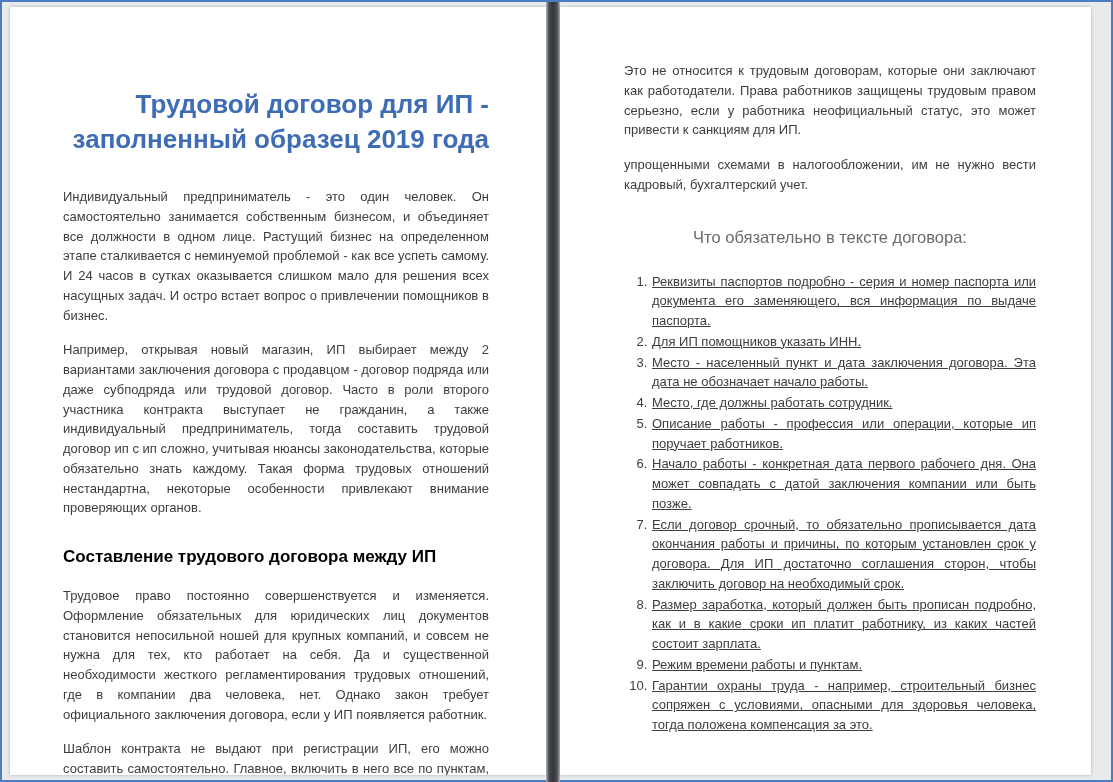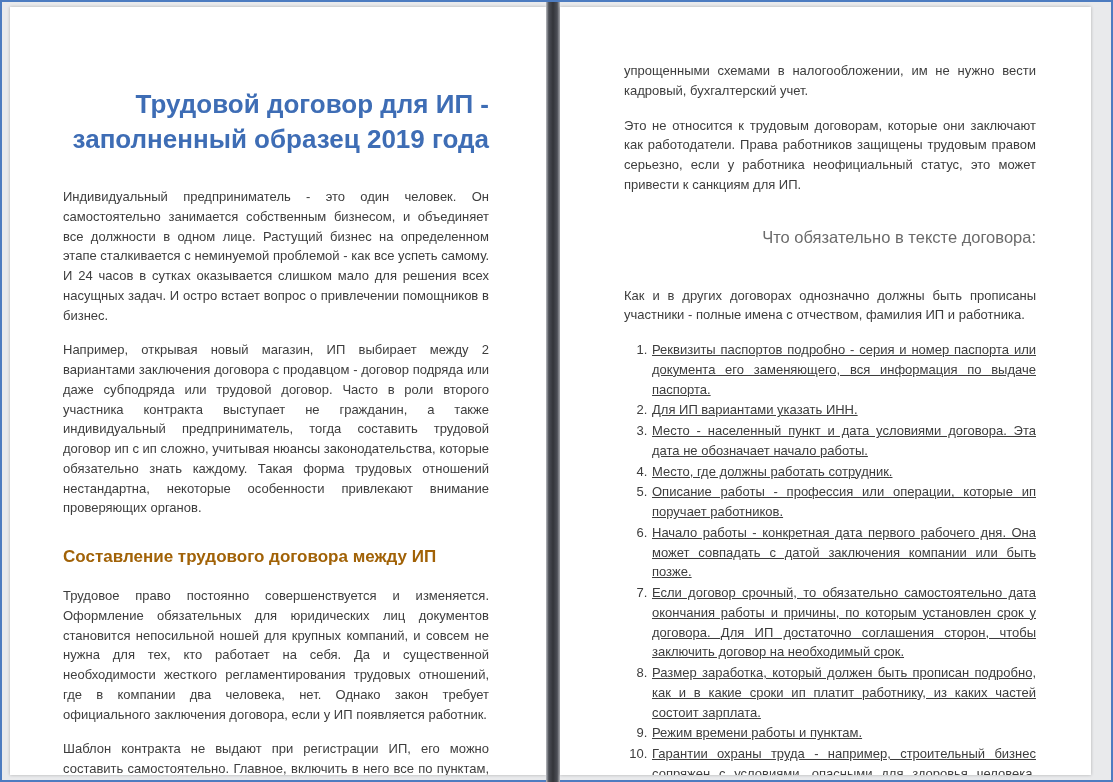--- a/index.html
+++ b/index.html
@@ -40,33 +40,33 @@
   h1.doc-title {
     color: #3e6db5;
     font-size: 26px;
     line-height: 1.35;
     font-weight: bold;
     text-align: right;
     margin-bottom: 30px;
   }
 
   h2.section-heading {
-    color: #a16207;
+    color: #000000;
     font-size: 17px;
     font-weight: bold;
     text-align: left;
     margin: 26px 0 16px 0;
   }
 
   h3.gray-heading {
     color: #6b6b6b;
     font-size: 16.5px;
     font-weight: 400;
-    text-align: right;
-    margin: 30px 0 36px 0;
+    text-align: center;
+    margin: 30px 0 22px 0;
   }
 
   p { margin-bottom: 15px; }
 
   ol.req-list {
     margin: 2px 0 16px 0;
     padding-left: 27px;
   }
   ol.req-list li {
     margin-bottom: 1px;
@@ -88,35 +88,34 @@
     <h2 class="section-heading">Составление трудового договора между ИП</h2>
 
     <p>Трудовое право постоянно совершенствуется и изменяется. Оформление обязательных для юридических лиц документов становится непосильной ношей для крупных компаний, и совсем не нужна для тех, кто работает на себя. Да и существенной необходимости жесткого регламентирования трудовых отношений, где в компании два человека, нет. Однако закон требует официального заключения договора, если у ИП появляется работник.</p>
     <p>Шаблон контракта не выдают при регистрации ИП, его можно составить самостоятельно. Главное, включить в него все по пунктам, что требует закон.</p>
 
   </div>
 
   <div class="page-divider"></div>
 
   <div class="page page-right">
+    <p>Это не относится к трудовым договорам, которые они заключают как работодатели. Права работников защищены трудовым правом серьезно, если у работника неофициальный статус, это может привести к санкциям для ИП.</p>
     <p>упрощенными схемами в налогообложении, им не нужно вести кадровый, бухгалтерский учет.</p>
-    <p>Это не относится к трудовым договорам, которые они заключают как работодатели. Права работников защищены трудовым правом серьезно, если у работника неофициальный статус, это может привести к санкциям для ИП.</p>
 
     <h3 class="gray-heading">Что обязательно в тексте договора:</h3>
 
-    <p>Как и в других договорах однозначно должны быть прописаны участники - полные имена с отчеством, фамилия ИП и работника.</p>
 
     <ol class="req-list">
       <li>Реквизиты паспортов подробно - серия и номер паспорта или документа его заменяющего, вся информация по выдаче паспорта.</li>
-      <li>Для ИП вариантами указать ИНН.</li>
-      <li>Место - населенный пункт  и дата условиями договора. Эта дата не обозначает начало работы.</li>
+      <li>Для ИП помощников указать ИНН.</li>
+      <li>Место - населенный пункт  и дата заключения договора. Эта дата не обозначает начало работы.</li>
       <li>Место, где должны работать сотрудник.</li>
       <li>Описание работы - профессия или операции, которые ип поручает работников.</li>
       <li>Начало работы - конкретная дата первого рабочего дня. Она может совпадать с датой заключения компании или быть позже.</li>
-      <li>Если договор срочный, то обязательно самостоятельно дата окончания работы и причины, по которым установлен срок у договора. Для ИП достаточно соглашения сторон, чтобы заключить договор на необходимый срок.</li>
+      <li>Если договор срочный, то обязательно прописывается дата окончания работы и причины, по которым установлен срок у договора. Для ИП достаточно соглашения сторон, чтобы заключить договор на необходимый срок.</li>
       <li>Размер заработка, который должен быть прописан подробно, как и в какие сроки ип платит работнику, из каких частей состоит зарплата.</li>
       <li>Режим времени работы и пунктам.</li>
       <li>Гарантии охраны труда - например, строительный бизнес сопряжен с условиями, опасными для здоровья человека, тогда положена компенсация за это.</li>
 
     </ol>
 
   </div>
 
 </div>
 

